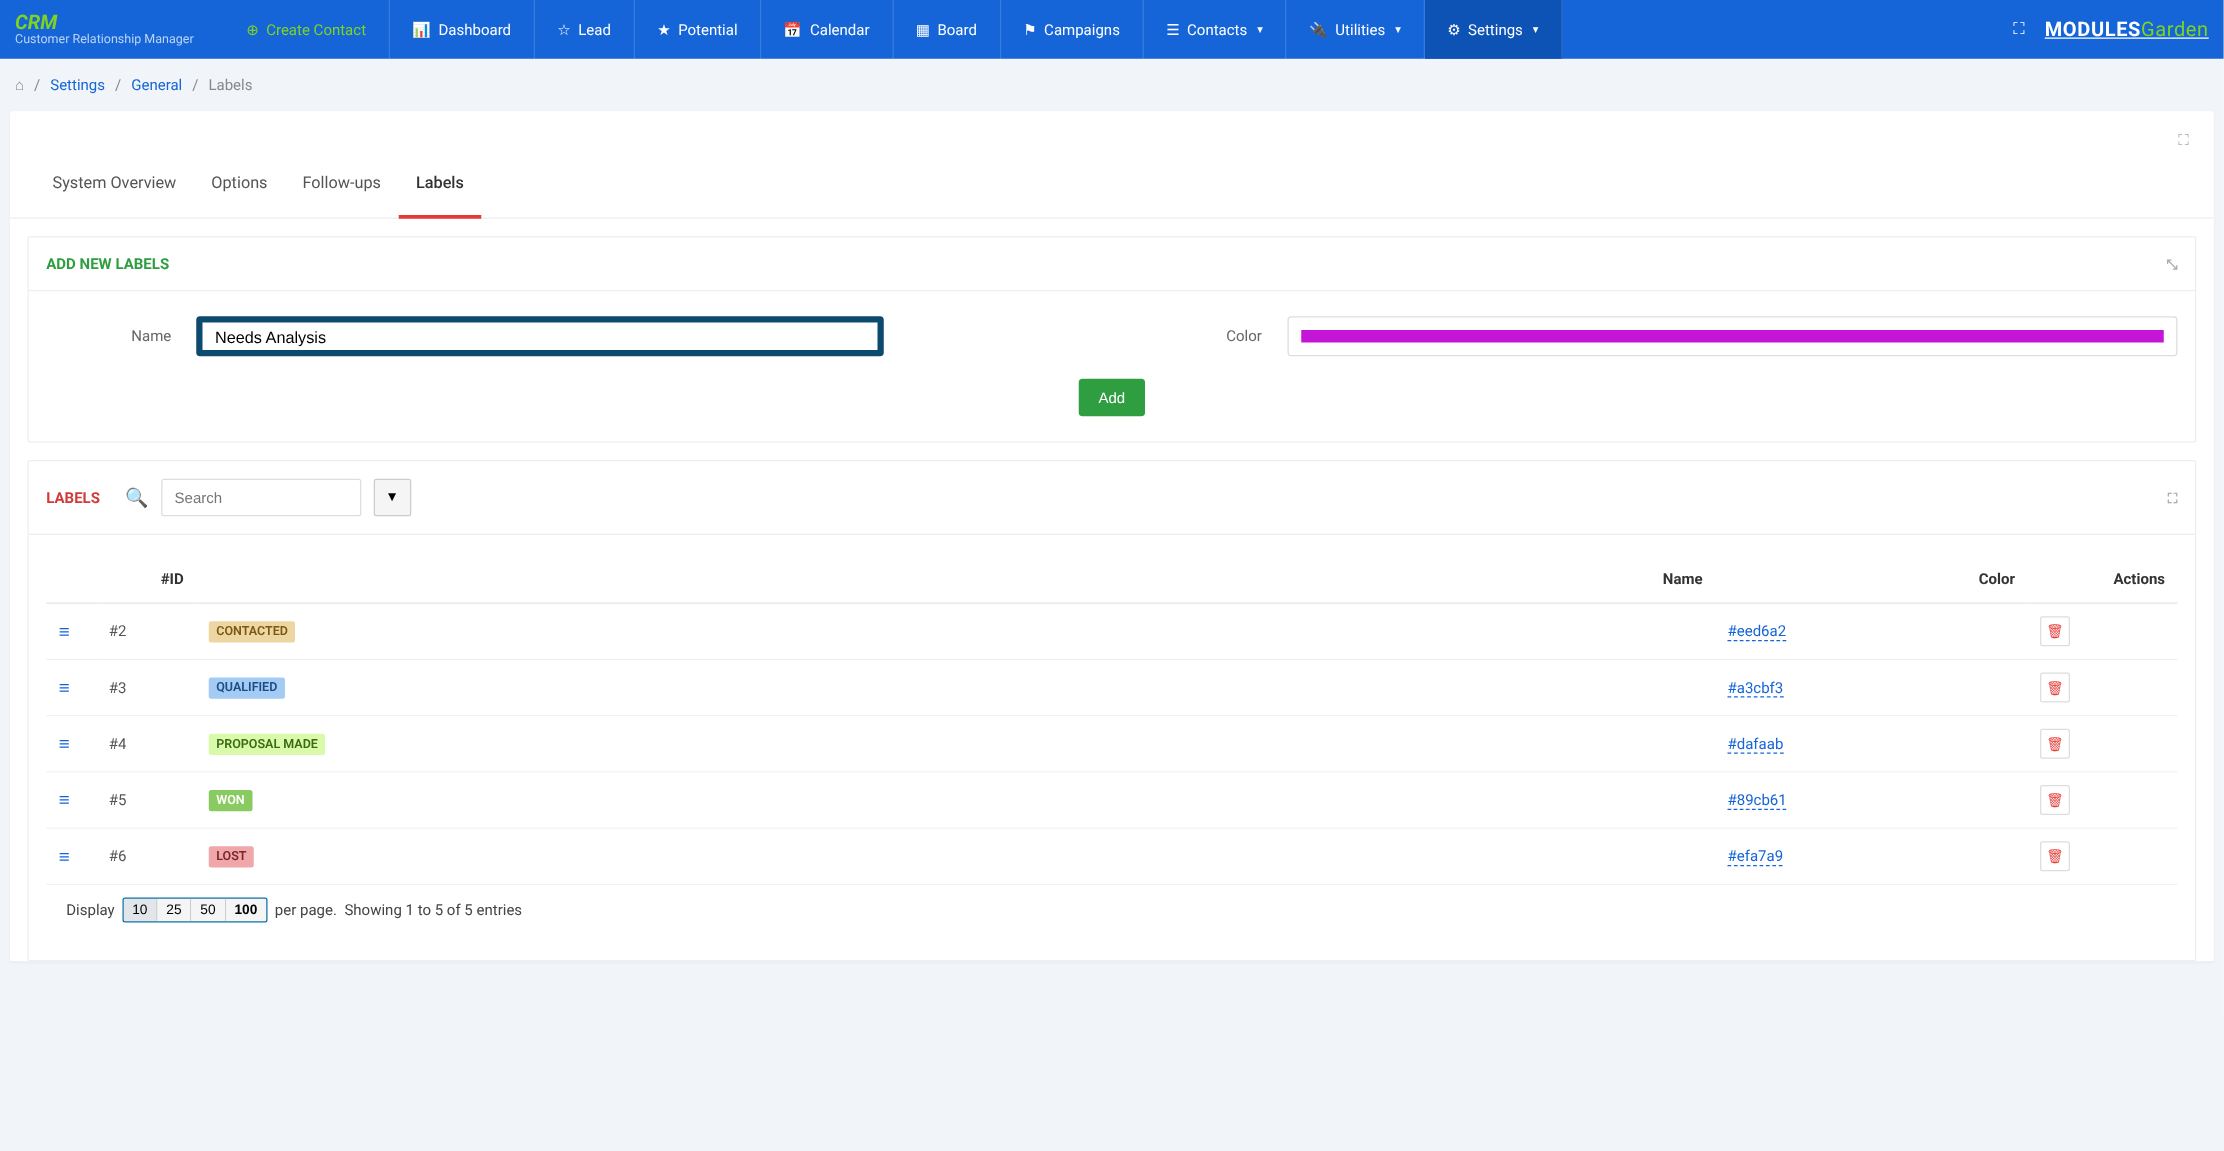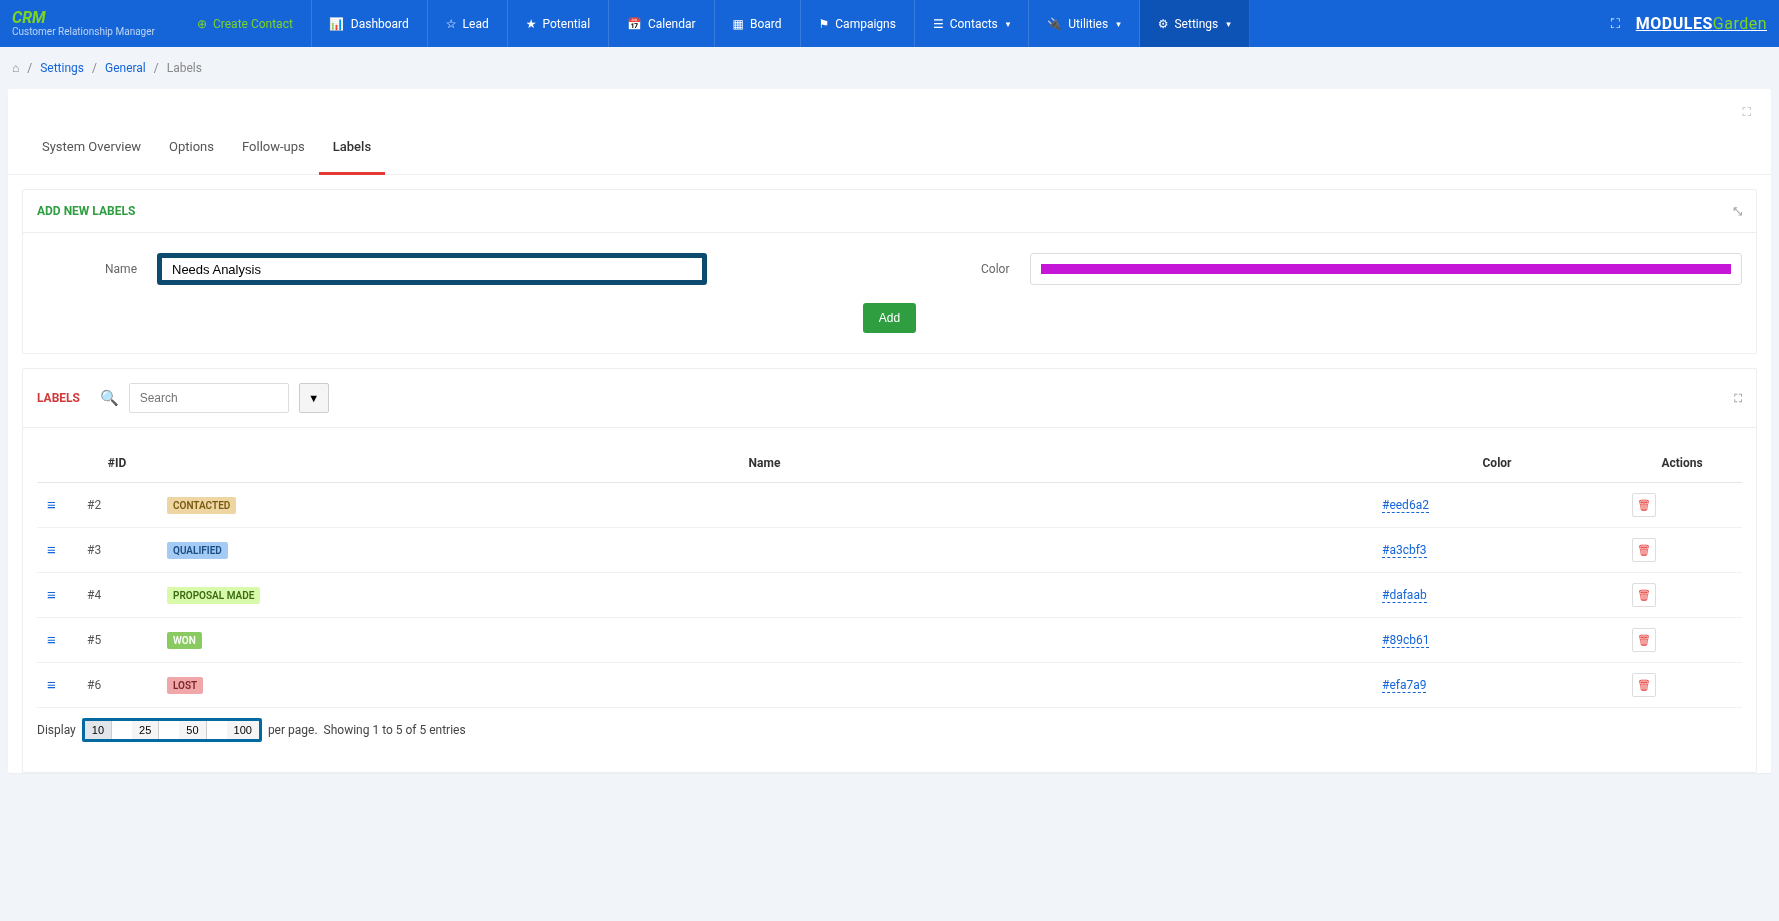--- a/index.html
+++ b/index.html
@@ -42,31 +42,31 @@
 .color-picker { flex: 1; height: 32px; border: 1px solid #ddd; border-radius: 3px; padding: 7px 10px; display: flex; align-items: center; cursor: pointer; }
 .color-bar { width: 100%; height: 10px; background: #c516d8; }
 .add-btn { display: block; margin: 18px auto 0; background: #2e9e41; color: #fff; border: none; padding: 8px 16px; border-radius: 3px; font-size: 12px; cursor: pointer; }
 
 .search-row { display: flex; align-items: center; gap: 10px; }
 .search-icn { color: #d13a3a; font-size: 15px; }
 .search-input { border: 1px solid #ddd; height: 30px; padding: 0 10px; width: 160px; border-radius: 2px; font-size: 12px; }
 .filter-btn { width: 30px; height: 30px; border: 1px solid #ccc; background: #f5f5f5; border-radius: 2px; cursor: pointer; font-size: 11px; }
 
 table { width: 100%; border-collapse: collapse; margin-top: 8px; }
-th { text-align: center; padding: 12px 10px; border-bottom: 1px solid #e2e6ea; font-weight: 700; font-size: 12px; color: #333; }
+th { text-align: right; padding: 12px 10px; border-bottom: 1px solid #e2e6ea; font-weight: 700; font-size: 12px; color: #333; }
 td { padding: 10px 10px; border-bottom: 1px solid #eef1f4; font-size: 12px; color: #555; }
 .drag-h { color: #1565d8; cursor: move; font-size: 15px; }
 .label-badge { display: inline-block; padding: 3px 6px; font-size: 10px; font-weight: 600; border-radius: 2px; }
 .color-link { color: #1565d8; border-bottom: 1px dashed #1565d8; cursor: pointer; }
 .del-btn { width: 24px; height: 24px; border: 1px solid #ddd; background: #fff; border-radius: 2px; color: #e53935; cursor: pointer; font-size: 11px; display: inline-flex; align-items: center; justify-content: center; }
 
-.pager { padding: 10px 0 30px 0; font-size: 12px; color: #444; display: flex; align-items: center; gap: 6px; }
-.pg-btns { display: inline-flex; border: 3px solid #0369a1; border-radius: 2px; overflow: hidden; gap: 20px; }
+.pager { padding: 10px 0 30px 0; font-size: 12px; color: #444; display: flex; align-items: center; gap: 6px; margin-left: 16px; }
+.pg-btns { display: inline-flex; border: 1px solid #0369a1; border-radius: 2px; overflow: hidden; }
 .pg-btns button { border: none; background: #f5f5f5; padding: 3px 7px; font-size: 11px; cursor: pointer; border-right: 1px solid #ccc; }
-.pg-btns button:last-child { border-right: none; }
+.pg-btns button:last-child { border-right: none; font-weight: bold; }
 .pg-btns button.sel { background: #e2e6ea; }
 </style>
 </head>
 <body>
 
 <div class="topbar">
   <div class="brand">
     <div class="brand-title">CRM</div>
     <div class="brand-sub">Customer Relationship Manager</div>
   </div>

